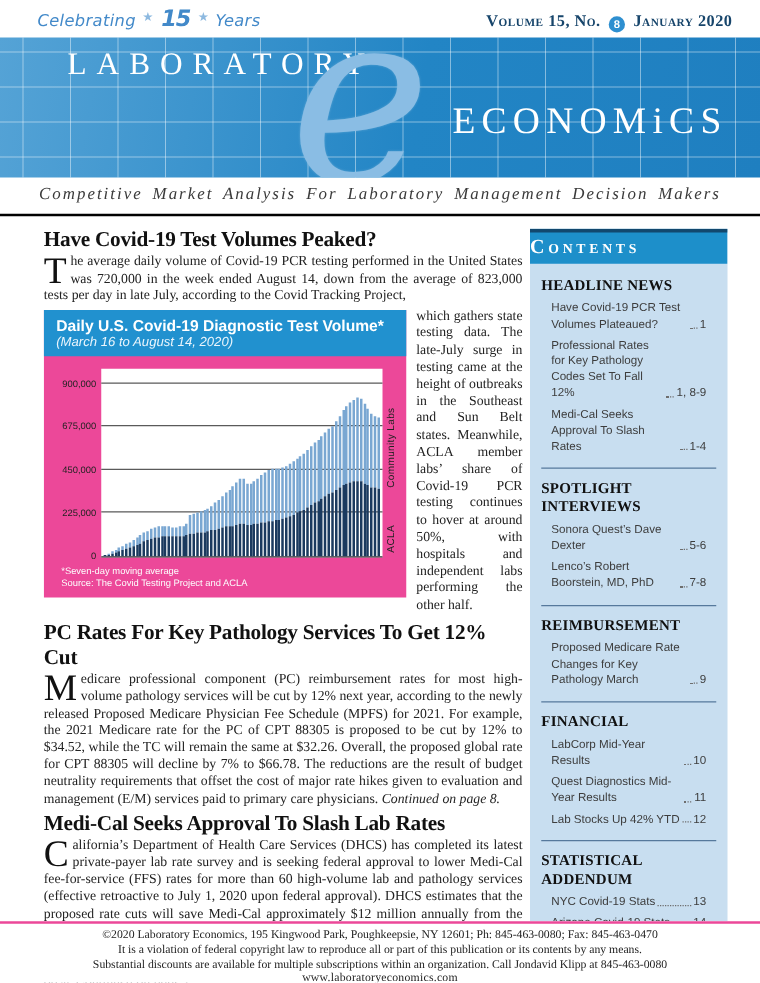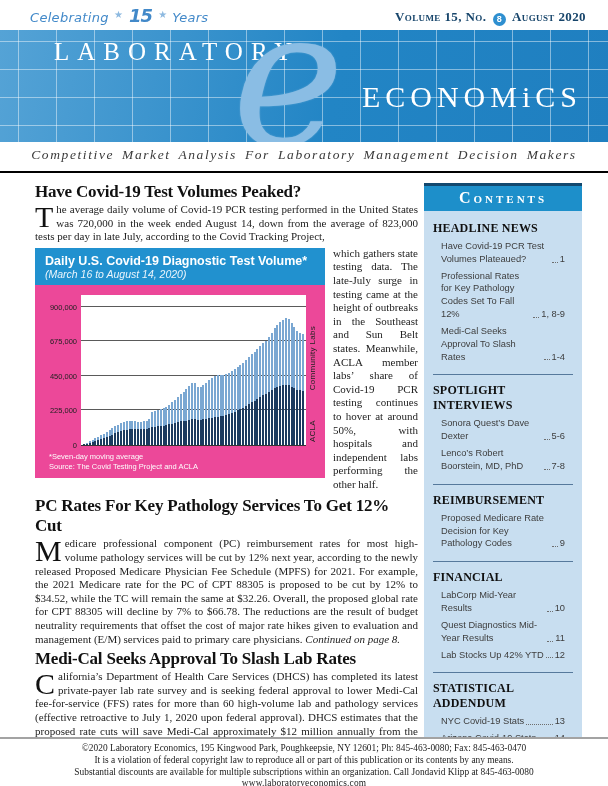--- a/index.html
+++ b/index.html
@@ -64,56 +64,56 @@
   .rlab{position:absolute;left:2px;writing-mode:vertical-rl;transform:rotate(180deg);
       font-family:"Liberation Sans",sans-serif;font-size:8px;color:#222;letter-spacing:.3px;}
   .rlab.comm{bottom:56px;}
   .rlab.acla{bottom:4px;}
   .chart-notes{padding:4px 4px 6px 14px;color:#fdfdfd;font-family:"Liberation Sans",sans-serif;
       font-size:7.5px;line-height:1.35;}
 
   
   .sidebar{position:absolute;left:424px;top:183px;width:158px;height:554px;background:#c8def0;
       overflow:hidden;}
-  .contents-head{background:#1d8fca;border-top:3px solid #12486e;color:#fff;text-align:center;
+  .contents-head{background:#1d8fca;border-top:3px solid #12486e;color:#fff;
       font-variant:small-caps;font-weight:bold;font-size:16px;letter-spacing:3px;padding:3px 0 4px 0;}
   .toc{padding:2px 9px 4px 9px;}
   .toc-sec{padding:6px 0 7px 0;}
   .toc-sec + .toc-sec{border-top:1px solid #56799c;}
   .toc-h{font-weight:bold;font-size:12px;color:#101010;letter-spacing:.2px;margin:2px 0 4px 0;}
   .ti{display:flex;align-items:flex-end;margin:4px 8px;font-family:"Liberation Sans",sans-serif;
       font-size:9.3px;line-height:1.38;color:#3d3d3d;}
   .ti .lb{max-width:112px;}
   .ti .dt{flex:1;border-bottom:1.5px dotted #6e6e6e;margin:0 2px 3px 2px;min-width:6px;}
   .ti .pg{white-space:nowrap;}
 
   
   .footer{position:absolute;top:737px;left:0;right:0;bottom:0;background:#fff;z-index:3;
-      border-top:2px solid #a3a3a3;text-align:center;font-size:9.4px;line-height:11.8px;
+      border-top:2px solid #ec4899;text-align:center;font-size:9.4px;line-height:11.8px;
       color:#222;padding-top:4px;}
   .footer .ln{margin:0 10px;}
   .footer .url{letter-spacing:.2px;}
 </style>
 </head>
 <body>
 
 <div class="page">
 
   <header class="topbar">
     <div class="celebrating">
       <span class="cel-word">Celebrating</span>
       <span class="star">★</span>
       <span class="cel-15">15</span>
       <span class="star">★</span>
       <span class="cel-word">Years</span>
     </div>
     <div class="volume">
       <span>Volume 15, No.</span>
       <span class="issue-badge">8</span>
-      <span>August 2020</span>
+      <span>January 2020</span>
     </div>
   </header>
 
   <div class="masthead">
     <div class="logo-lab">LABORATORY</div>
     <div class="logo-e">e</div>
     <div class="logo-econ">ECONOMiCS</div>
   </div>
 
   <div class="tagline">Competitive Market Analysis For Laboratory Management Decision Makers</div>
@@ -516,21 +516,21 @@
           </div>
           <div class="ti">
             <span class="lb">Lenco’s Robert Boorstein, MD, PhD</span>
             <span class="dt"></span>
             <span class="pg">7-8</span>
           </div>
         </div>
         <div class="toc-sec">
           <div class="toc-h">REIMBURSEMENT</div>
           <div class="ti">
-            <span class="lb">Proposed Medicare Rate Decision for Key Pathology Codes</span>
+            <span class="lb">Proposed Medicare Rate Changes for Key Pathology March</span>
             <span class="dt"></span>
             <span class="pg">9</span>
           </div>
         </div>
         <div class="toc-sec">
           <div class="toc-h">FINANCIAL</div>
           <div class="ti">
             <span class="lb">LabCorp Mid-Year Results</span>
             <span class="dt"></span>
             <span class="pg">10</span>

